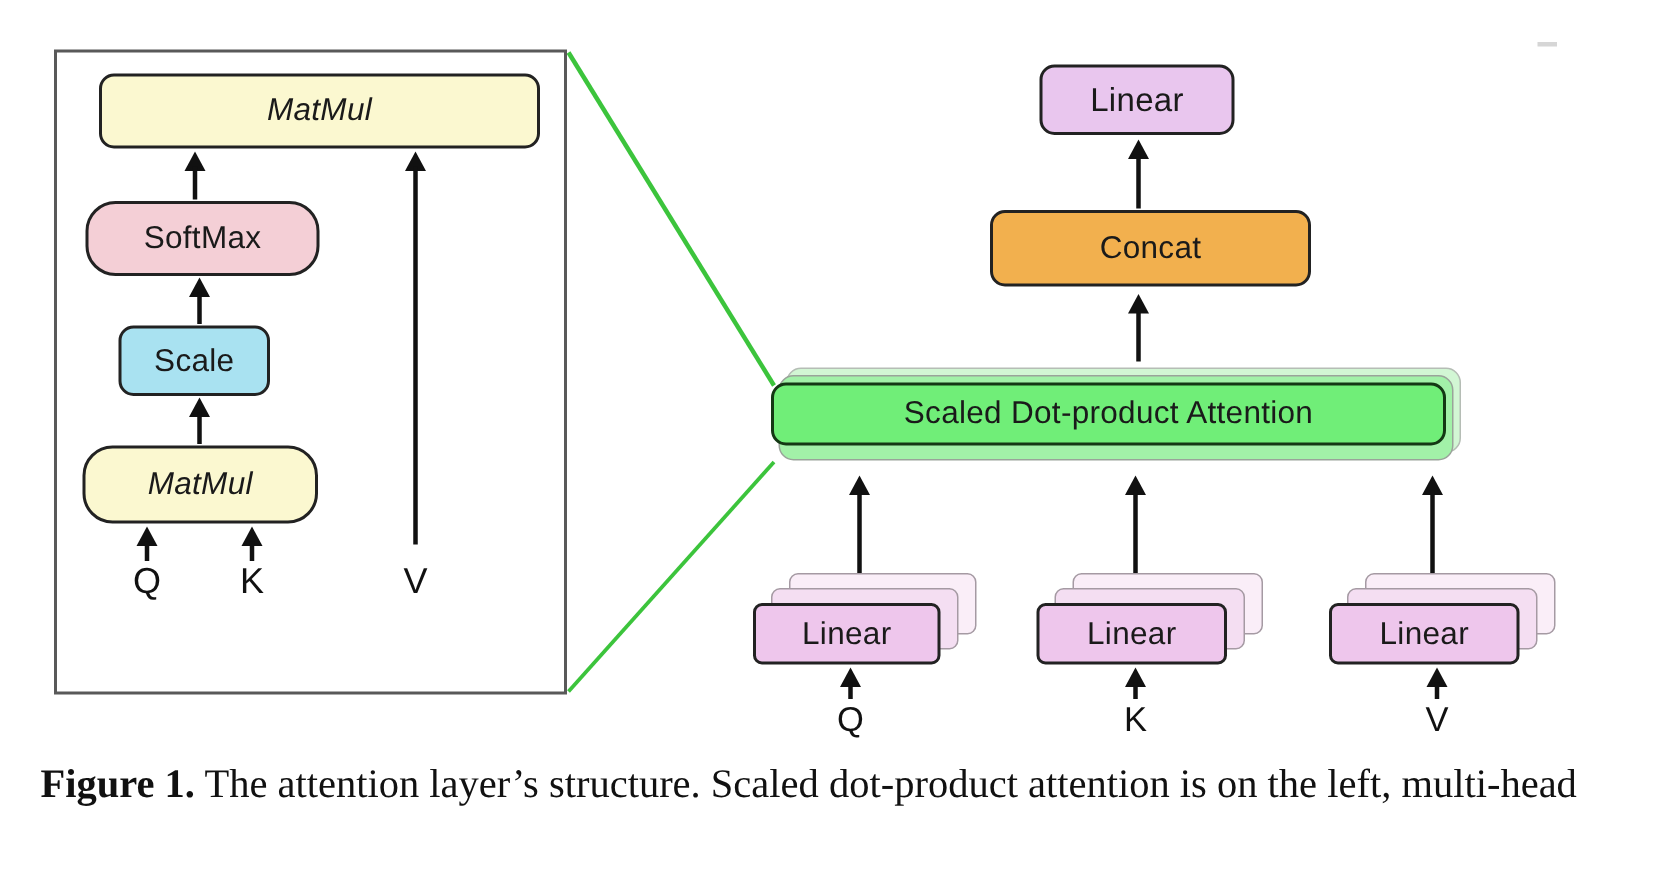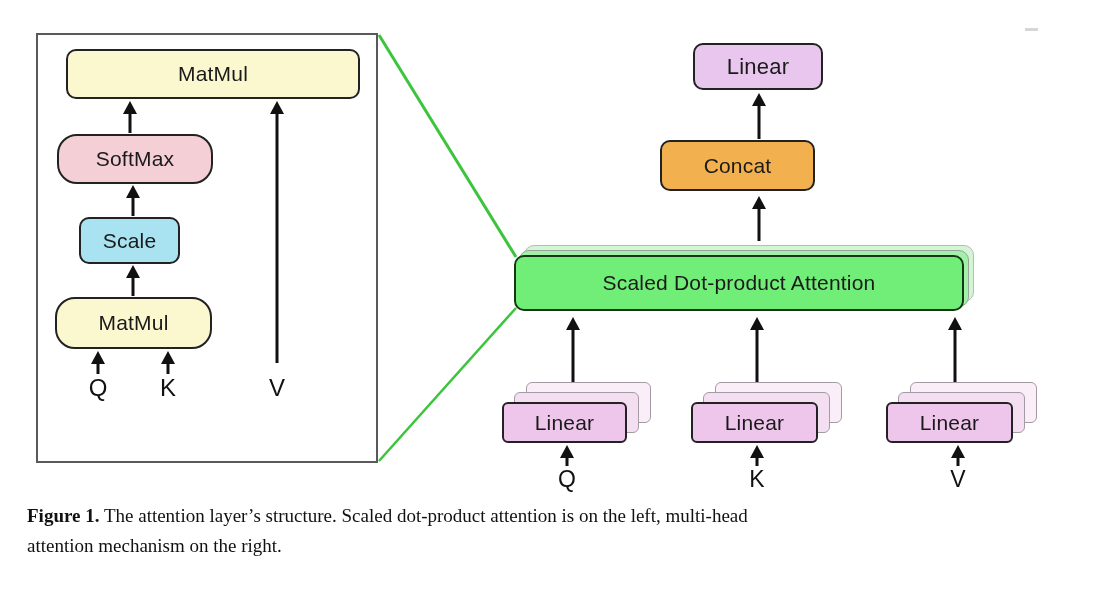--- a/index.html
+++ b/index.html
@@ -7,21 +7,21 @@
     position:relative;width:1112px;height:596px;background:#ffffff;
     font-family:"Liberation Sans",sans-serif;overflow:hidden;
   }
   
   .node{
     position:absolute;display:flex;align-items:center;justify-content:center;
     border:2.5px solid #222222;color:#1a1a1a;font-size:21px;letter-spacing:.2px;
     box-sizing:border-box;background:#fff;
   }
   .r10{border-radius:10px}.r12{border-radius:20px}.r6{border-radius:6px}
-  .yellow{background:#fbf8d0;}
+  .yellow{background:#fbf8d0;font-style:italic;}
   .pink{background:#f4cfd6;}
   .cyan{background:#a9e2f1;}
   .purple{background:#e9c6ee;}
   .orange{background:#f2b04e;}
   .green{background:#70ee78;border-color:#143814;}
   .pinklin{background:#eec6ec;}
   
   .ghost{position:absolute;box-sizing:border-box;border:1.5px solid #9aa39a;border-radius:10px;}
   .g-green2{background:#a2f1a8;}
   .g-green3{background:#d2f6d4;border-color:#b5bdb5;}
@@ -49,21 +49,21 @@
     position:absolute;width:44px;text-align:center;color:#111;
     font-size:24px;font-weight:400;
   }
   
   #connector-svg{position:absolute;left:0;top:0;pointer-events:none;}
   
   #top-right-dash{position:absolute;left:1025px;top:28px;width:13px;height:3px;background:#d6d6d6;}
   
   #caption{
     position:absolute;left:27px;top:501px;width:1072px;
-    font-family:"Liberation Serif",serif;font-size:19px;line-height:1.6;color:#111;
+    font-family:"Liberation Serif",serif;font-size:27px;line-height:1.6;color:#111;
   }
   #caption .cap-label{font-weight:bold;}
 </style>
 </head>
 <body>
 
 <div id="stage">
 
   <svg id="connector-svg" width="1112" height="596">
     <line x1="379" y1="35" x2="516" y2="257" stroke="#3cc43c" stroke-width="3"></line>
@@ -88,28 +88,28 @@
   <div class="arrow" style="left:91px;top:351px;height:23px;"></div>
   <div class="arrow" style="left:161px;top:351px;height:23px;"></div>
   <div class="arrow" style="left:270px;top:101px;height:262px;"></div>
 
   <div class="io-label" style="left:76px;top:374px;">Q</div>
   <div class="io-label" style="left:146px;top:374px;">K</div>
   <div class="io-label" style="left:255px;top:374px;">V</div>
 
   <div class="node purple r10" style="left:693px;top:43px;width:130px;height:47px;font-size:22px;">Linear</div>
 
-  <div class="node orange r10" style="left:660px;top:140px;width:155px;height:51px;border-radius:10px;">Concat</div>
+  <div class="node orange r10" style="left:660px;top:140px;width:214px;height:51px;border-radius:10px;">Concat</div>
 
   <div class="arrow" style="left:752px;top:93px;height:46px;"></div>
   <div class="arrow" style="left:752px;top:196px;height:45px;"></div>
 
   <div class="ghost g-green3" style="left:524px;top:245px;width:450px;height:57px;"></div>
   <div class="ghost g-green2" style="left:519px;top:250px;width:450px;height:57px;"></div>
-  <div class="node green r10" style="left:514px;top:255px;width:450px;height:56px;">Scaled Dot-product Attention</div>
+  <div class="node green r10" style="left:514px;top:255px;width:450px;height:42px;">Scaled Dot-product Attention</div>
 
   <div class="arrow" style="left:566px;top:317px;height:80px;"></div>
   <div class="arrow" style="left:750px;top:317px;height:80px;"></div>
   <div class="arrow" style="left:948px;top:317px;height:80px;"></div>
 
   <div class="ghost pinkghost g-pink3" style="left:526px;top:382px;width:125px;height:41px;"></div>
   <div class="ghost pinkghost g-pink2" style="left:514px;top:392px;width:125px;height:41px;"></div>
   <div class="node pinklin r6" style="left:502px;top:402px;width:125px;height:41px;">Linear</div>
 
   <div class="ghost pinkghost g-pink3" style="left:715px;top:382px;width:127px;height:41px;"></div>
@@ -125,16 +125,15 @@
   <div class="arrow" style="left:951px;top:445px;height:21px;"></div>
 
   <div class="io-label" style="left:545px;top:466px;font-size:23px;">Q</div>
   <div class="io-label" style="left:735px;top:466px;font-size:23px;">K</div>
   <div class="io-label" style="left:936px;top:466px;font-size:23px;">V</div>
 
   <div id="caption">
     <span class="cap-label">Figure 1.</span>
     <span>The attention layer’s structure.  Scaled dot-product attention is on the left, multi-head</span>
     <br>
-    <span>attention mechanism on the right.</span>
   </div>
 
 </div>
 
 </body></html>

